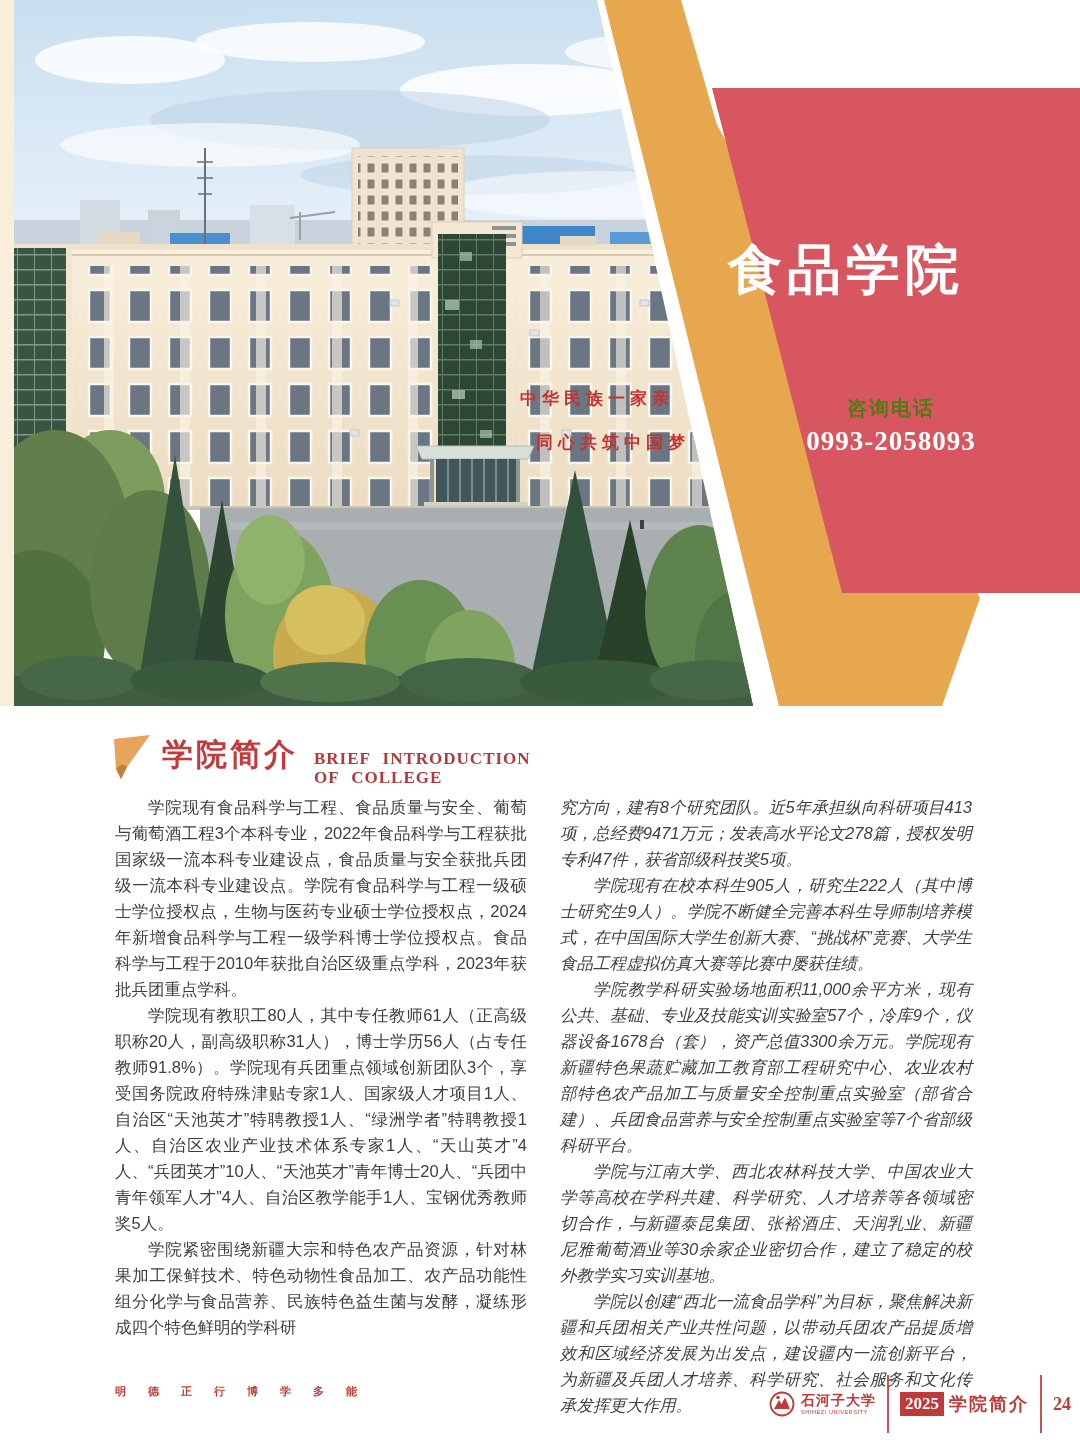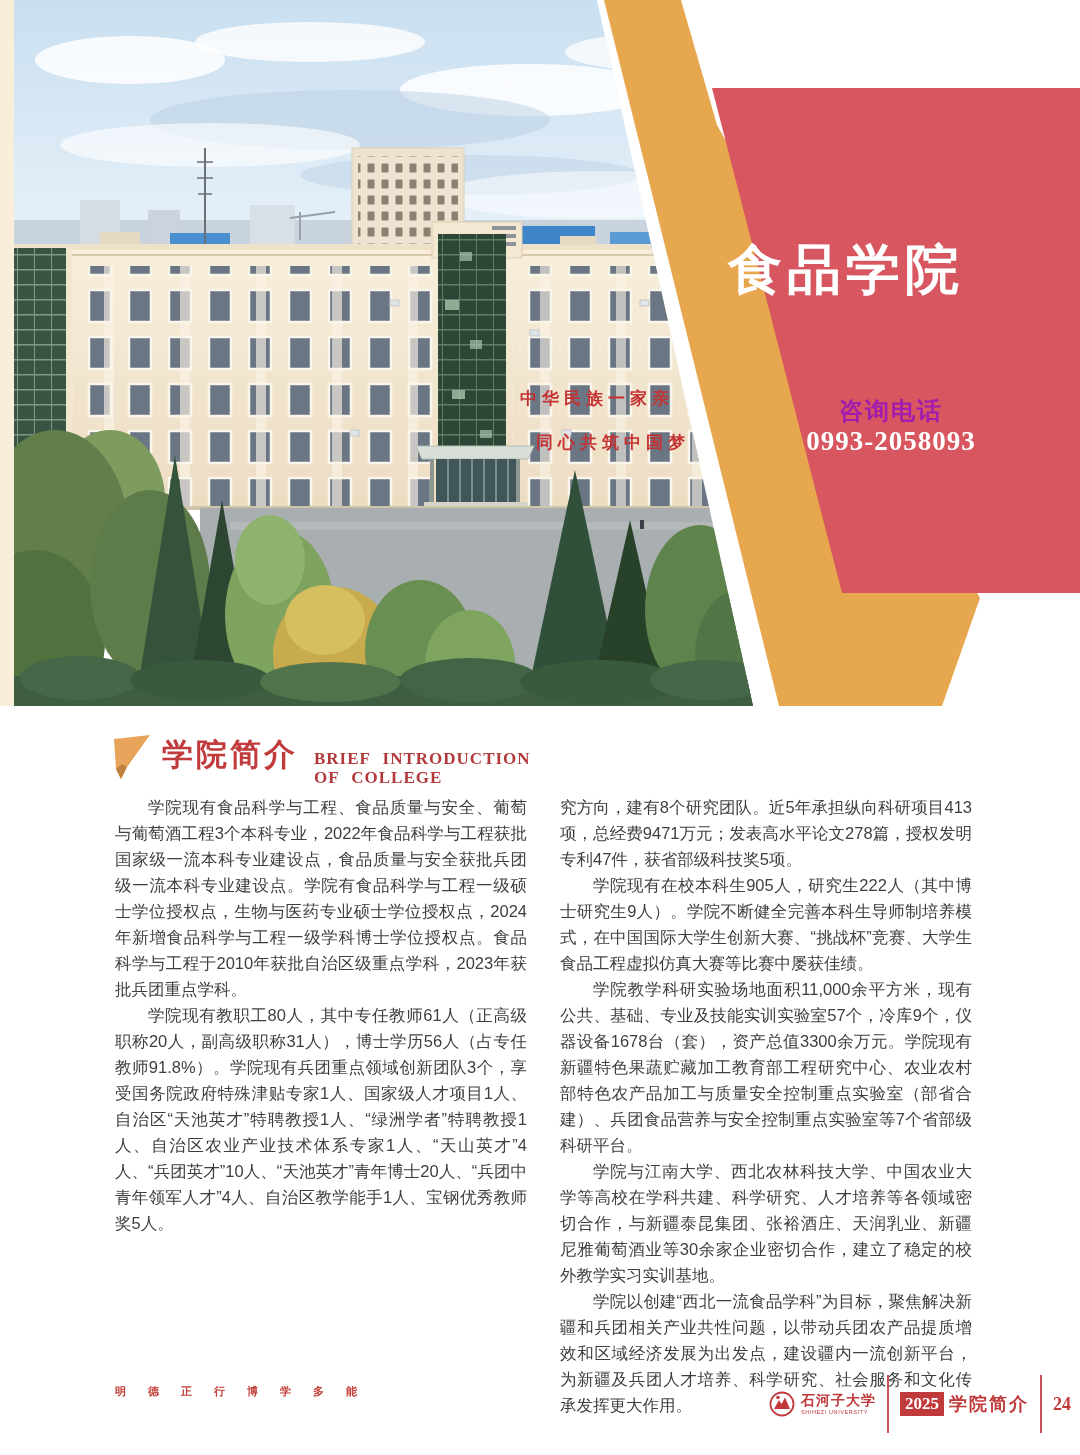--- a/index.html
+++ b/index.html
@@ -10,41 +10,41 @@
   .cream-strip { position:absolute; left:0; top:0; width:14px; height:706px; background:#f8eeda; }
   .hero-svg { position:absolute; left:0; top:0; }
 
   .hero-title {
     position:absolute; left:728px; top:240px; width:326px; text-align:left;
     color:#ffffff; font-family:"Liberation Serif","DejaVu Serif",serif;
     font-size:54px; font-weight:bold; letter-spacing:5px; line-height:60px;
   }
   .hero-phone-label {
     position:absolute; left:728px; top:395px; width:326px; text-align:center;
-    color:#a21caf; font-size:24px; font-weight:bold; letter-spacing:2px;
+    color:#4d7c0f; font-size:20px; font-weight:bold; letter-spacing:2px;
   }
   .hero-phone {
     position:absolute; left:728px; top:426px; width:326px; text-align:center;
     color:#ffffff; font-family:"Liberation Serif","DejaVu Serif",serif;
     font-size:27px; font-weight:bold; letter-spacing:1px;
   }
 
   .section-header { position:absolute; left:114px; top:731px; display:flex; align-items:flex-start; }
   .flag { margin-top:4px; }
   .sec-cn {
     margin-left:8px; font-size:31px; font-weight:bold; color:#c13a3c; letter-spacing:3px; line-height:48px;
   }
   .sec-en {
     margin-left:16px; margin-top:18px; font-family:"Liberation Serif","DejaVu Serif",serif;
     font-weight:bold; color:#b23a3c; font-size:17px; line-height:19px; letter-spacing:1px; word-spacing:7px;
   }
 
   .col { position:absolute; top:794px; width:412px; }
   .col-left { left:115px; }
-  .col-right { left:560px; }
+  .col-right { left:560px;font-style:italic; }
   .col p {
     margin:0; font-size:16.5px; line-height:26px; color:#3d3e40;
     text-align:justify; text-indent:2em;
   }
   .col p.cont { text-indent:0; }
 
   .footer-motto {
     position:absolute; left:115px; top:1384px; color:#c23f38;
     font-size:11px; font-weight:bold; letter-spacing:22px; white-space:nowrap;
   }
@@ -224,20 +224,21 @@
     <div class="sec-cn">学院简介</div>
     <div class="sec-en">
       <div>BRIEF  INTRODUCTION</div>
       <div>OF  COLLEGE</div>
     </div>
   </div>
 
   <div class="col col-left">
     <p>学院现有食品科学与工程、食品质量与安全、葡萄与葡萄酒工程3个本科专业，2022年食品科学与工程获批国家级一流本科专业建设点，食品质量与安全获批兵团级一流本科专业建设点。学院有食品科学与工程一级硕士学位授权点，生物与医药专业硕士学位授权点，2024年新增食品科学与工程一级学科博士学位授权点。食品科学与工程于2010年获批自治区级重点学科，2023年获批兵团重点学科。</p>
     <p>学院现有教职工80人，其中专任教师61人（正高级职称20人，副高级职称31人），博士学历56人（占专任教师91.8%）。学院现有兵团重点领域创新团队3个，享受国务院政府特殊津贴专家1人、国家级人才项目1人、自治区“天池英才”特聘教授1人、“绿洲学者”特聘教授1人、自治区农业产业技术体系专家1人、“天山英才”4人、“兵团英才”10人、“天池英才”青年博士20人、“兵团中青年领军人才”4人、自治区教学能手1人、宝钢优秀教师奖5人。</p>
+    <p>学院紧密围绕新疆大宗和特色农产品资源，针对林果加工保鲜技术、特色动物性食品加工、农产品功能性组分化学与食品营养、民族特色益生菌与发酵，凝练形成四个特色鲜明的学科研</p>
   </div>
   <div class="col col-right">
     <p class="cont">究方向，建有8个研究团队。近5年承担纵向科研项目413项，总经费9471万元；发表高水平论文278篇，授权发明专利47件，获省部级科技奖5项。</p>
     <p>学院现有在校本科生905人，研究生222人（其中博士研究生9人）。学院不断健全完善本科生导师制培养模式，在中国国际大学生创新大赛、“挑战杯”竞赛、大学生食品工程虚拟仿真大赛等比赛中屡获佳绩。</p>
     <p>学院教学科研实验场地面积11,000余平方米，现有公共、基础、专业及技能实训实验室57个，冷库9个，仪器设备1678台（套），资产总值3300余万元。学院现有新疆特色果蔬贮藏加工教育部工程研究中心、农业农村部特色农产品加工与质量安全控制重点实验室（部省合建）、兵团食品营养与安全控制重点实验室等7个省部级科研平台。</p>
     <p>学院与江南大学、西北农林科技大学、中国农业大学等高校在学科共建、科学研究、人才培养等各领域密切合作，与新疆泰昆集团、张裕酒庄、天润乳业、新疆尼雅葡萄酒业等30余家企业密切合作，建立了稳定的校外教学实习实训基地。</p>
     <p>学院以创建“西北一流食品学科”为目标，聚焦解决新疆和兵团相关产业共性问题，以带动兵团农产品提质增效和区域经济发展为出发点，建设疆内一流创新平台，为新疆及兵团人才培养、科学研究、社会服务和文化传承发挥更大作用。</p>
   </div>
 
   <div class="footer-motto">明德正行博学多能</div>

